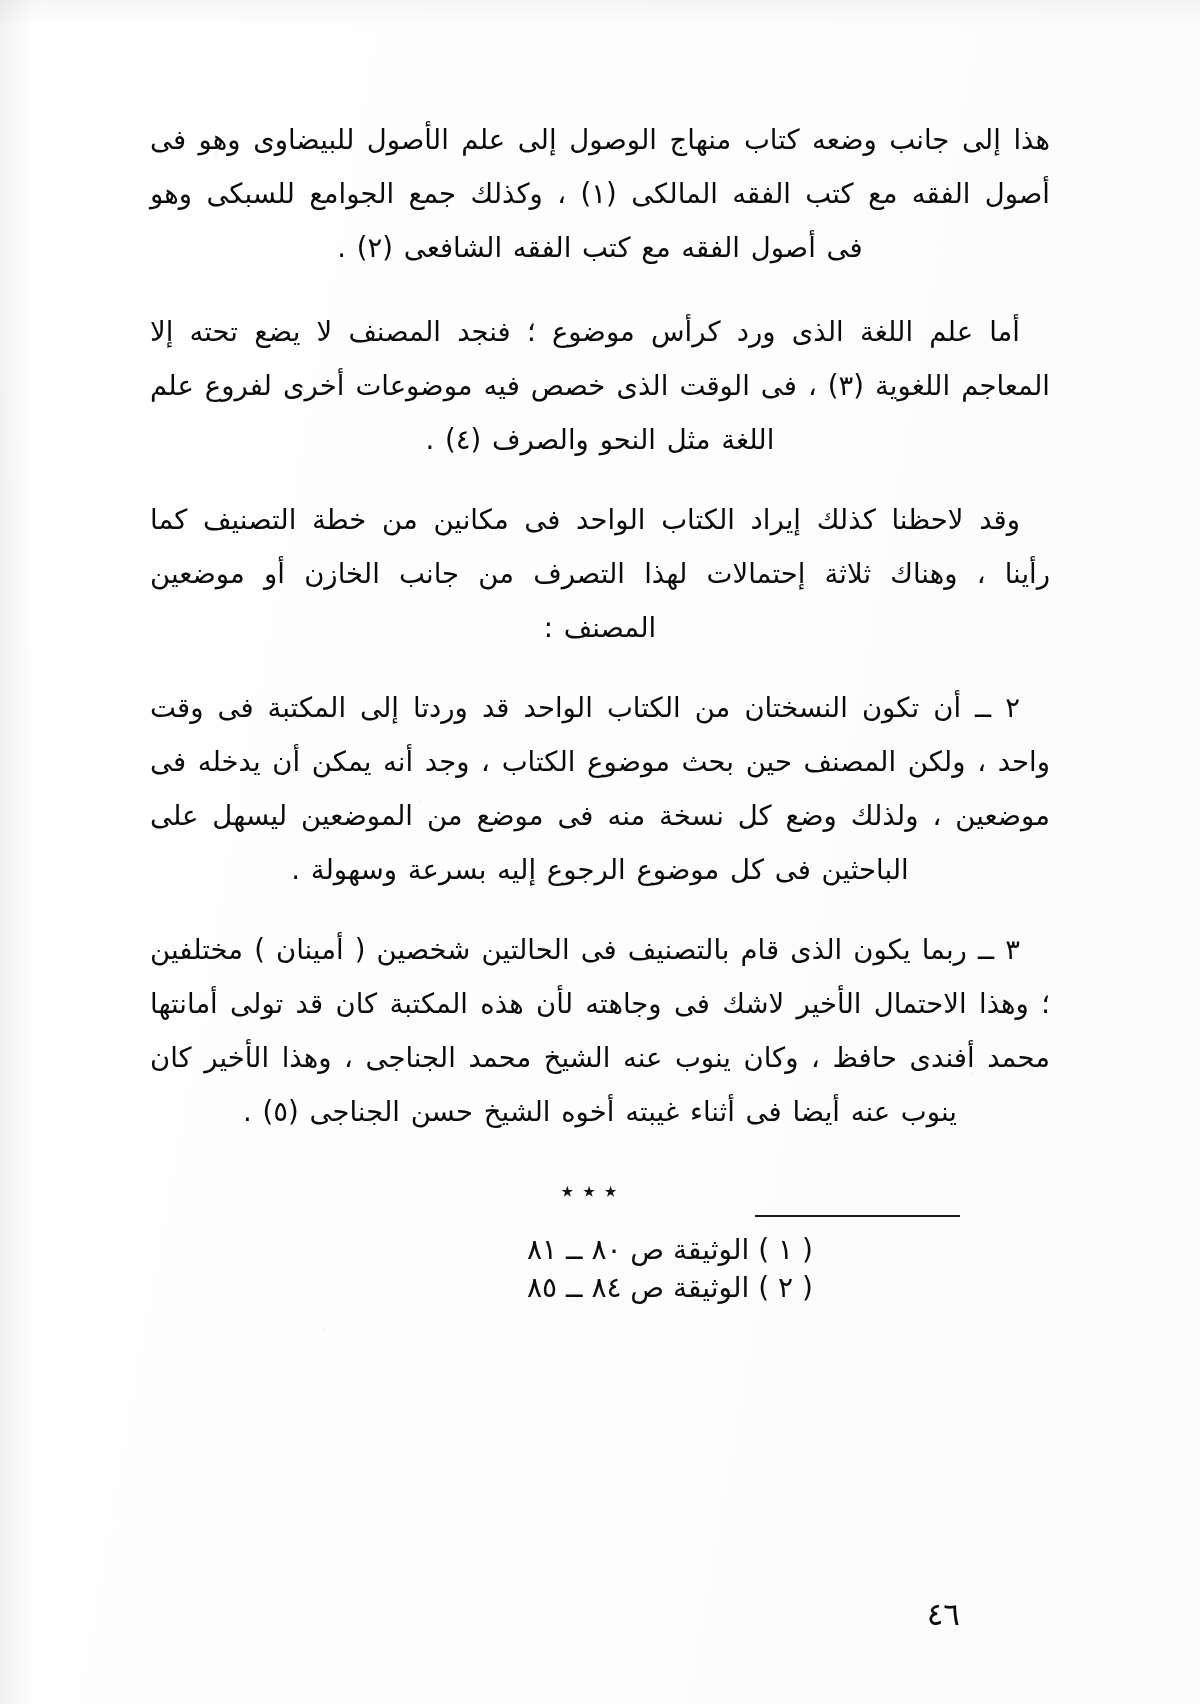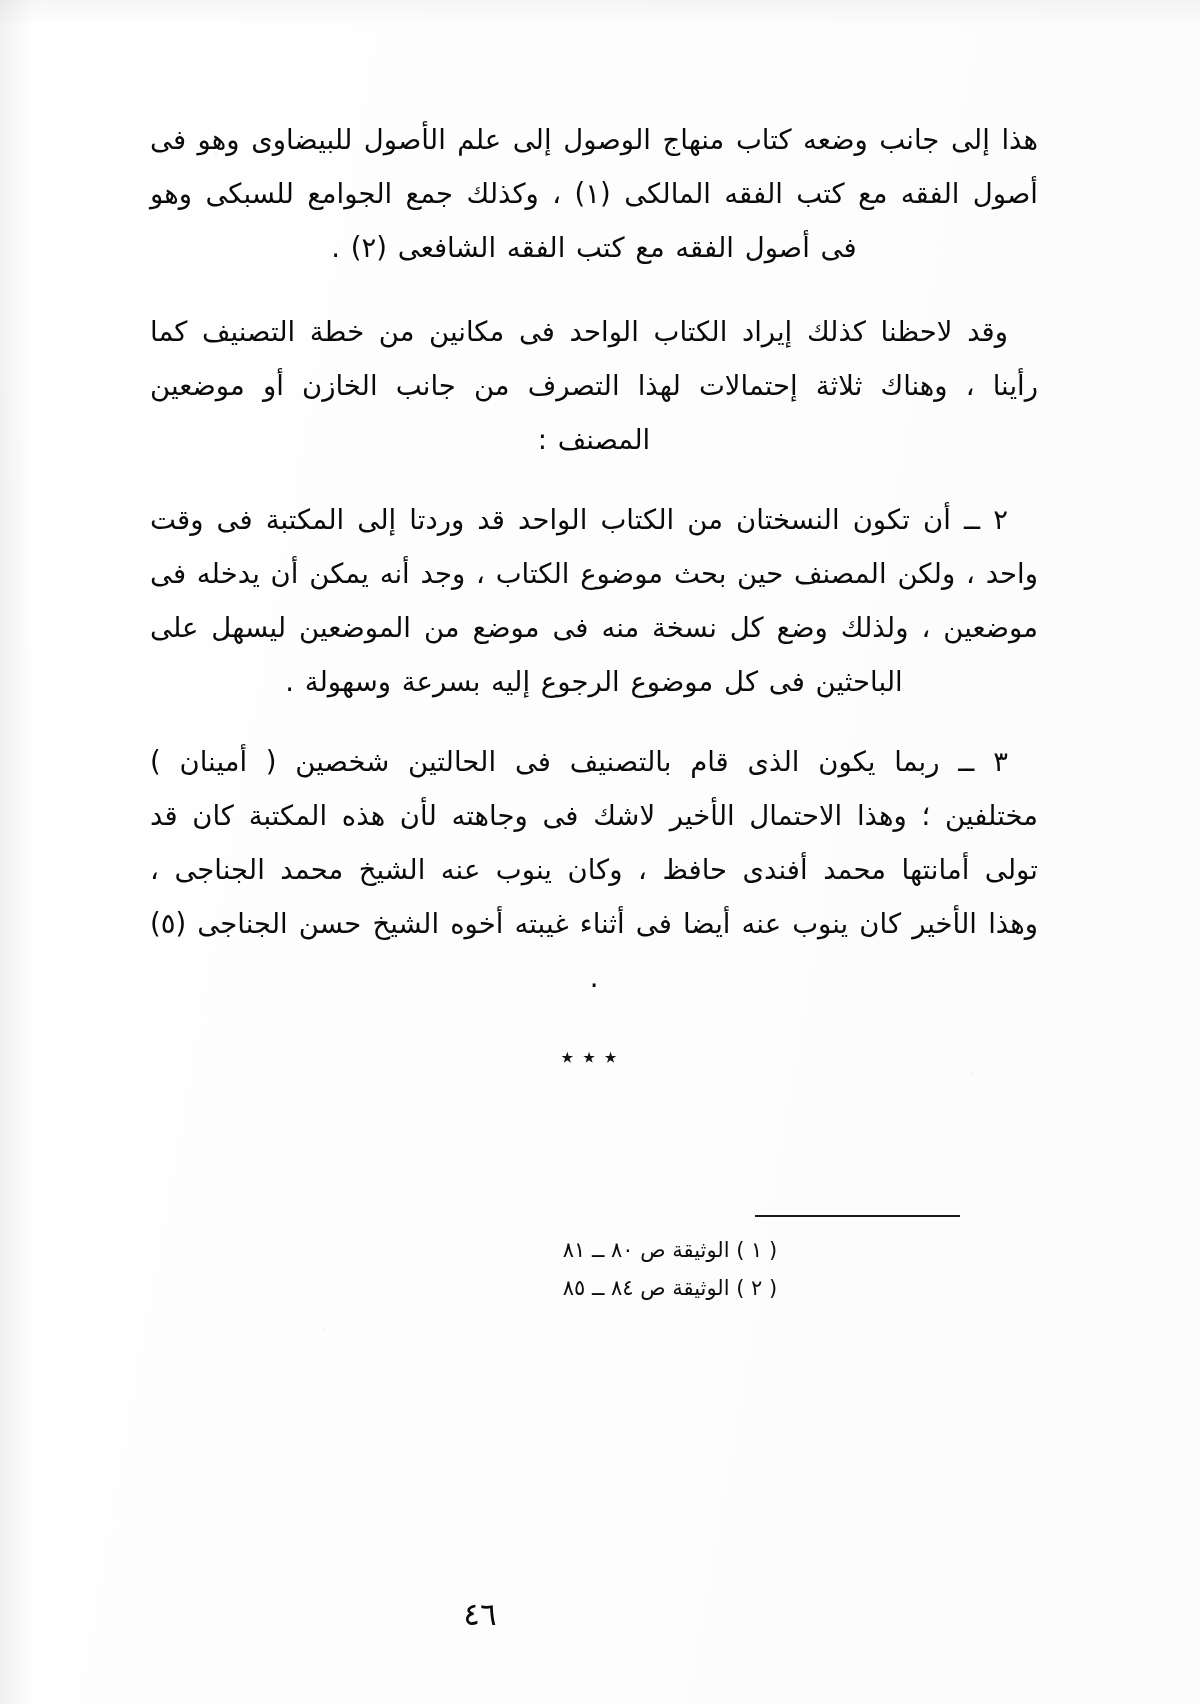--- a/index.html
+++ b/index.html
@@ -40,21 +40,21 @@
     box-sizing: border-box;
   }
 
   
   .para {
     font-size: 27.5px;
     line-height: 54px;
     color: #0a0a0a;
     text-align: justify;
     text-align-last: center;
-    margin: 0 12px 26px 0;
+    margin: 0 0 26px 0;
     letter-spacing: 0.1px;
     word-spacing: 2px;
     -webkit-font-smoothing: none;
   }
   .para.first { margin-bottom: 30px; }
   .para.indent { text-indent: 30px; }
 
   
   .sep-asterisks {
     margin: 38px 0 0 0;
@@ -77,35 +77,35 @@
     height: 0;
     border-top: 2px solid #1a1a1a;
     margin: 0 90px 14px auto;
   }
   .fn-list {
     margin: 0;
     padding: 0;
     list-style: none;
   }
   .fn-item {
-    font-size: 21px;
+    font-size: 28px;
     line-height: 38px;
     color: #0d0d0d;
     text-align: center;
     padding-left: 140px;
     white-space: nowrap;
   }
 
   
   .page-number {
     position: absolute;
     bottom: 72px;
     left: 0;
     right: 0;
-    text-align: center;
+    text-align: right;
     font-size: 31px;
     color: #0a0a0a;
     padding-right: 240px;
     letter-spacing: 1px;
   }
 
   
   .gutter-shade {
     position: absolute;
     top: 0; bottom: 0; left: 0;
@@ -124,20 +124,21 @@
 </head>
 <body>
 
 <div class="page-sheet"></div>
 <div class="top-shade"></div>
 <div class="gutter-shade"></div>
 
 <div class="text-block">
 
   <p class="para first">هذا إلى جانب وضعه كتاب منهاج الوصول إلى علم الأصول للبيضاوى وهو فى أصول الفقه مع كتب الفقه المالكى (١) ، وكذلك جمع الجوامع للسبكى وهو فى أصول الفقه مع كتب الفقه الشافعى (٢) .</p>
+  <p class="para indent">أما علم اللغة الذى ورد كرأس موضوع ؛ فنجد المصنف لا يضع تحته إلا المعاجم اللغوية (٣) ، فى الوقت الذى خصص فيه موضوعات أخرى لفروع علم اللغة مثل النحو والصرف (٤) .</p>
   <p class="para indent">وقد لاحظنا كذلك إيراد الكتاب الواحد فى مكانين من خطة التصنيف كما رأينا ، وهناك ثلاثة إحتمالات لهذا التصرف من جانب الخازن أو موضعين المصنف :</p>
   <p class="para indent">٢ ــ أن تكون النسختان من الكتاب الواحد قد وردتا إلى المكتبة فى وقت واحد ، ولكن المصنف حين بحث موضوع الكتاب ، وجد أنه يمكن أن يدخله فى موضعين ، ولذلك وضع كل نسخة منه فى موضع من الموضعين ليسهل على الباحثين فى كل موضوع الرجوع إليه بسرعة وسهولة .</p>
   <p class="para indent">٣ ــ ربما يكون الذى قام بالتصنيف فى الحالتين شخصين ( أمينان ) مختلفين ؛ وهذا الاحتمال الأخير لاشك فى وجاهته لأن هذه المكتبة كان قد تولى أمانتها محمد أفندى حافظ ، وكان ينوب عنه الشيخ محمد الجناجى ، وهذا الأخير كان ينوب عنه أيضا فى أثناء غيبته أخوه الشيخ حسن الجناجى (٥) .</p>
 
   <div class="sep-asterisks">٭ ٭ ٭</div>
 
 </div>
 
 <div class="footnote-zone">
   <div class="fn-rule"></div>

